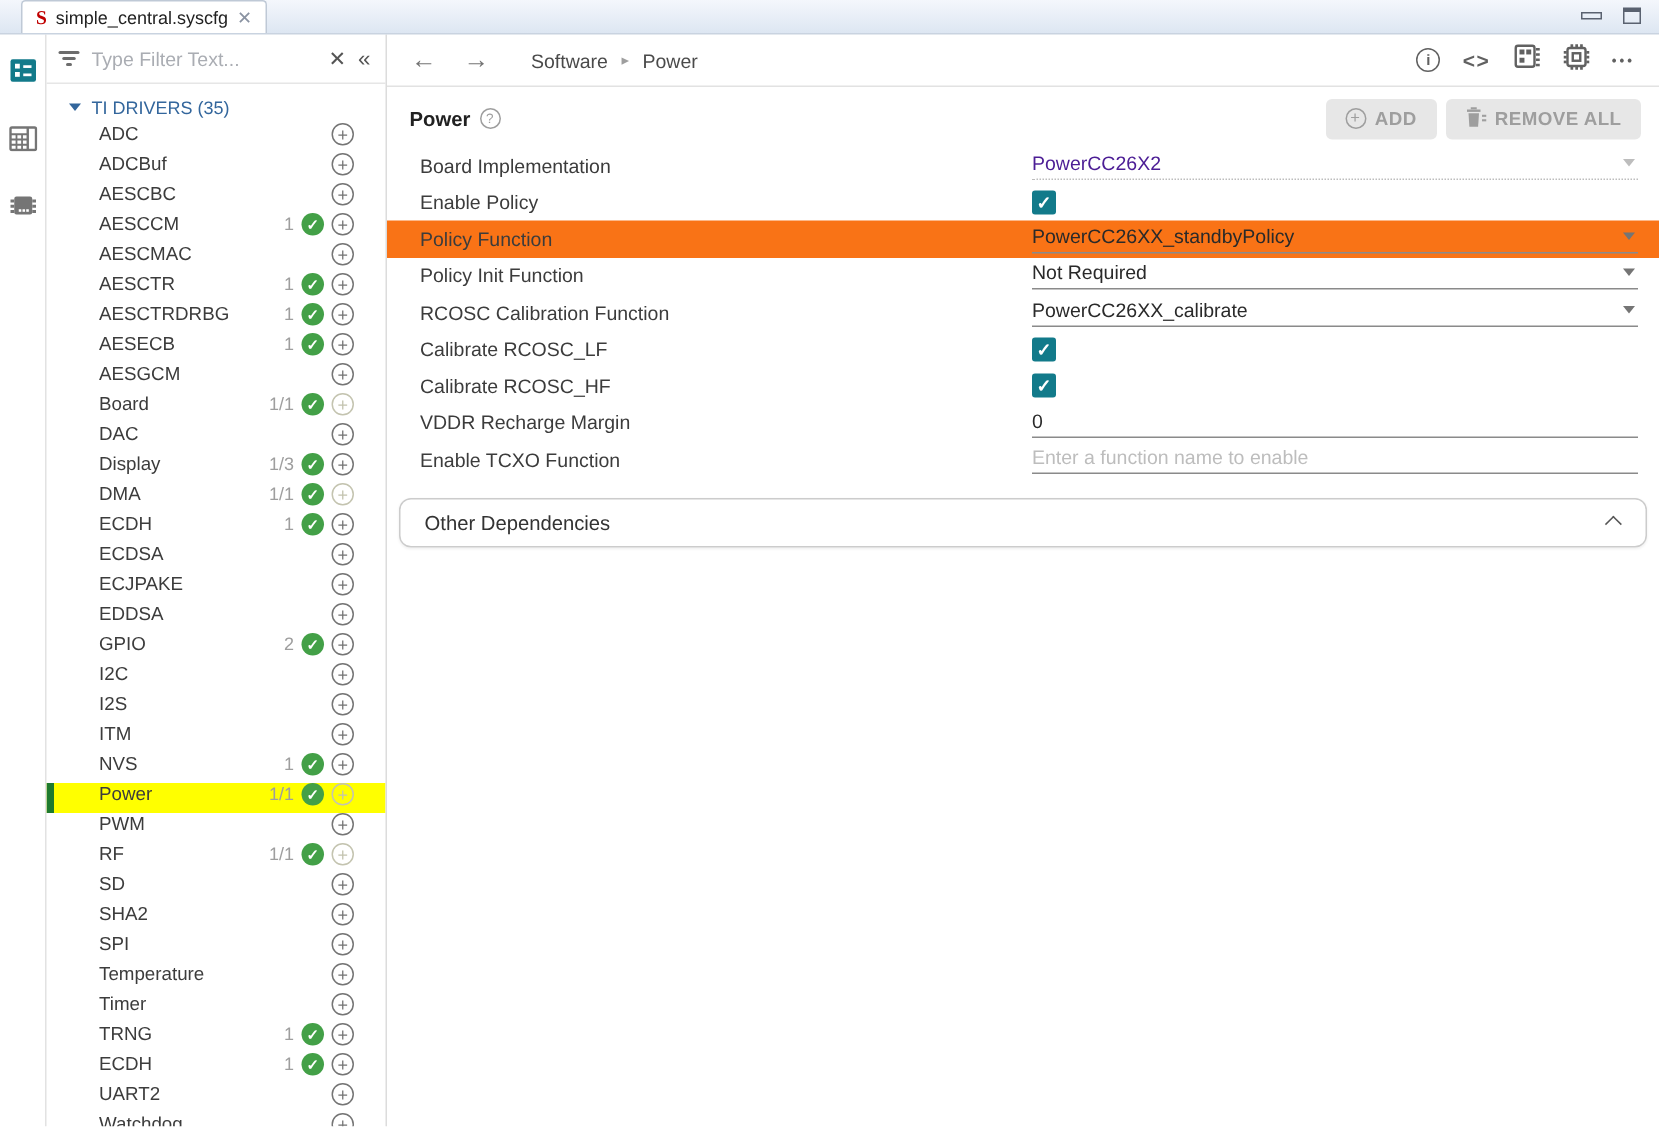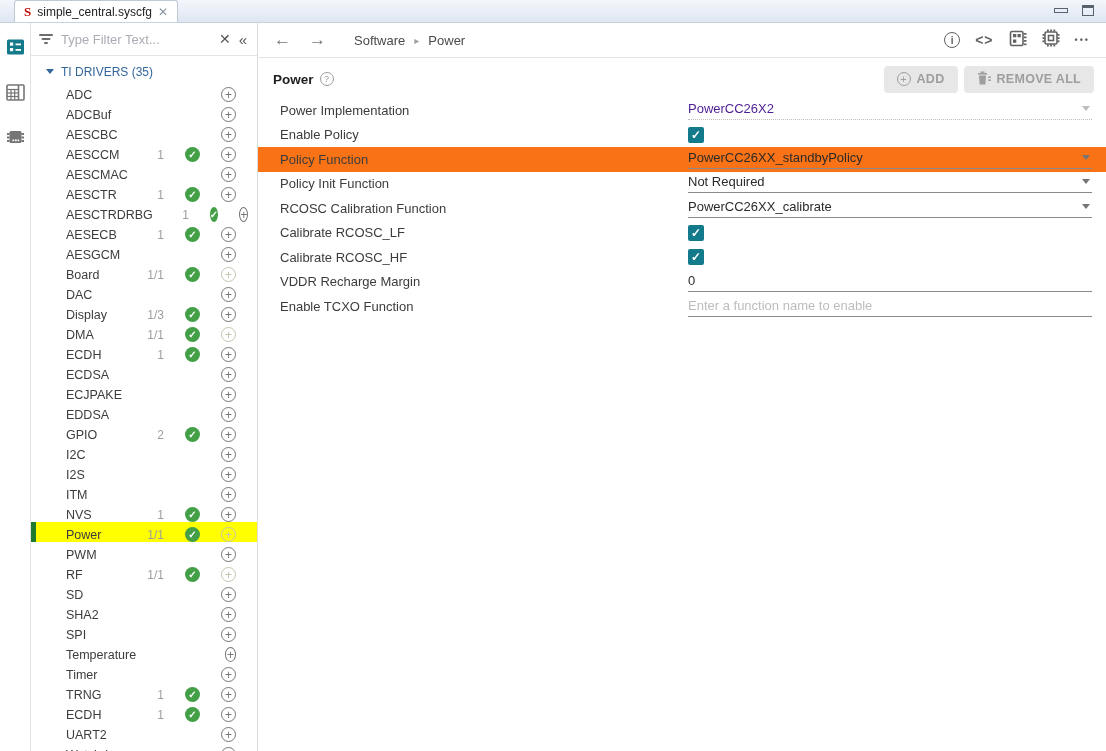--- a/index.html
+++ b/index.html
@@ -37,22 +37,22 @@
   .filter-input::placeholder { color:#aaadb3; }
   .icon-btn { color:#555; cursor:pointer; }
   .clear-x { font-size:14px; }
   .collapse-l { font-size:15px; }
 
   .tree { flex:1; overflow:hidden; padding-top:5px; }
   .tree-group { height:21px; display:flex; align-items:center; gap:7px; padding-left:15px;
     font-size:12px; color:#33669c; cursor:pointer; }
   .tri-down { width:0; height:0; border-left:4px solid transparent; border-right:4px solid transparent;
     border-top:5px solid #33669c; }
-  .tree-row { height:20px; display:flex; align-items:flex-end; padding:0 21px 0 35px;
-    font-size:12.5px; color:#3c3c3c; position:relative; cursor:pointer;gap:16px; }
+  .tree-row { height:20px; display:flex; align-items:flex-start; padding:0 21px 0 35px;
+    font-size:12.5px; color:#3c3c3c; position:relative; cursor:pointer; }
   .tree-row.selected { background:#ffff00; }
   .tree-row.selected::before { content:''; position:absolute; left:0; top:0; bottom:0; width:5px; background:#1e7a2e; }
   .t-label { flex:1; }
   .t-count { color:#9e9e9e; font-size:12px; margin-right:5px; min-width:20px; text-align:right; }
   .t-badge { width:15px; height:15px; border-radius:50%; background:#43a047; color:#fff; font-size:10px;
     font-weight:bold; display:flex; align-items:center; justify-content:center; margin-right:5px; }
   .t-badge.empty { background:transparent; }
   .t-plus { width:15px; height:15px; border-radius:50%; border:1.4px solid #757575; color:#757575;
     font-size:12px; line-height:12px; display:flex; align-items:center; justify-content:center; cursor:pointer; }
   .t-plus.disabled { border-color:#c4c4b0; color:#c4c4b0; cursor:default; }
@@ -449,21 +449,21 @@
                 <rect x="11" y="8.5" width="3" height="1.4" fill="#9e9e9e"></rect>
               </svg>
             </span>
             <span>REMOVE ALL</span>
           </span>
         </span>
       </div>
 
       <div class="cfg" id="cfg-rows">
           <div class="cfg-row">
-            <div class="cfg-label">Power Implementation</div>
+            <div class="cfg-label">Board Implementation</div>
             <div class="cfg-control">
               <div class="dd disabled">
                 <span class="dd-value">PowerCC26X2</span>
                 <span class="dd-arrow"></span>
               </div>
             </div>
           </div>
           <div class="cfg-row">
             <div class="cfg-label">Enable Policy</div>
             <div class="cfg-control">
@@ -512,15 +512,19 @@
           <div class="cfg-row">
             <div class="cfg-label">VDDR Recharge Margin</div>
             <div class="cfg-control"><input class="txt" value="0" style=""></div>
           </div>
           <div class="cfg-row">
             <div class="cfg-label">Enable TCXO Function</div>
             <div class="cfg-control"><input class="txt" placeholder="Enter a function name to enable" style=""></div>
           </div>
         </div>
 
+      <div class="dep-card">
+        <span>Other Dependencies</span>
+        <span class="chev-up"></span>
+      </div>
     </div>
   </div>
 </div>
 
 </body></html>

